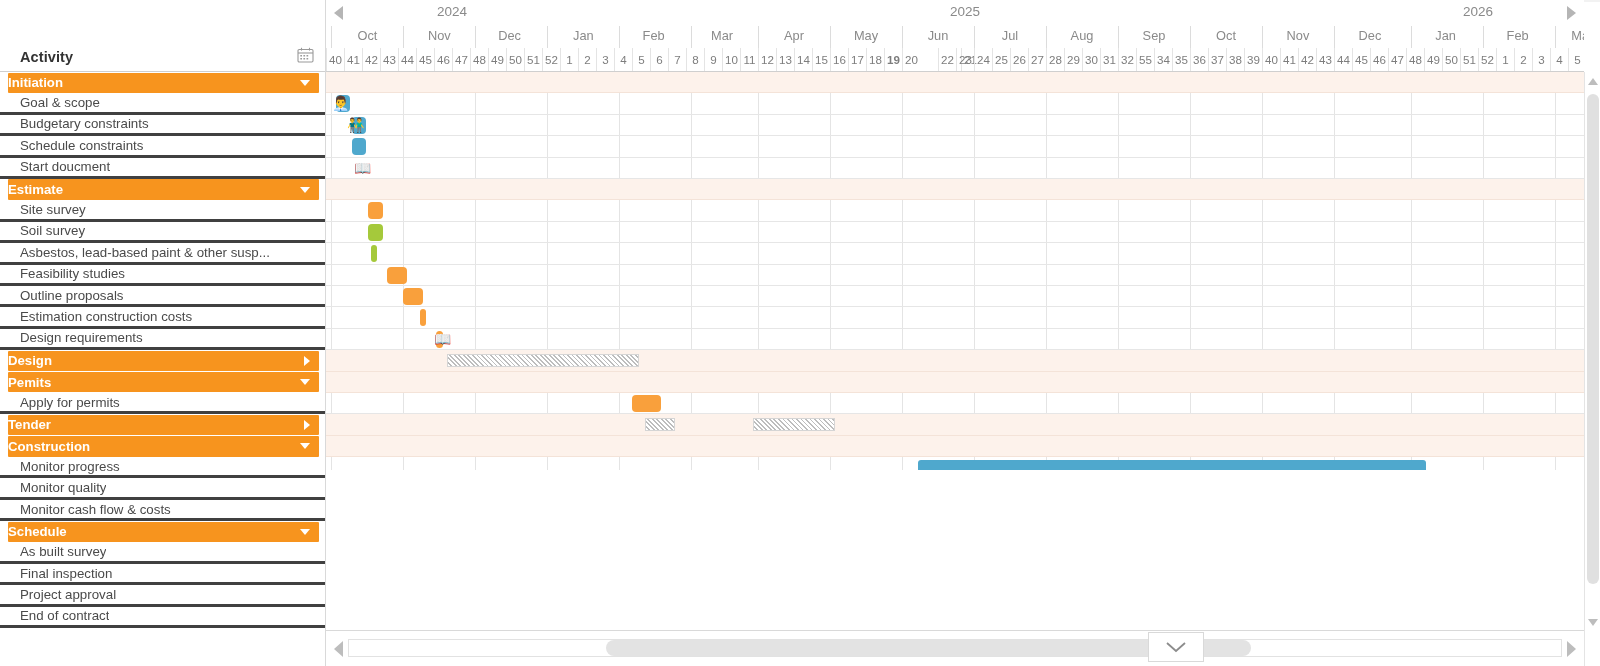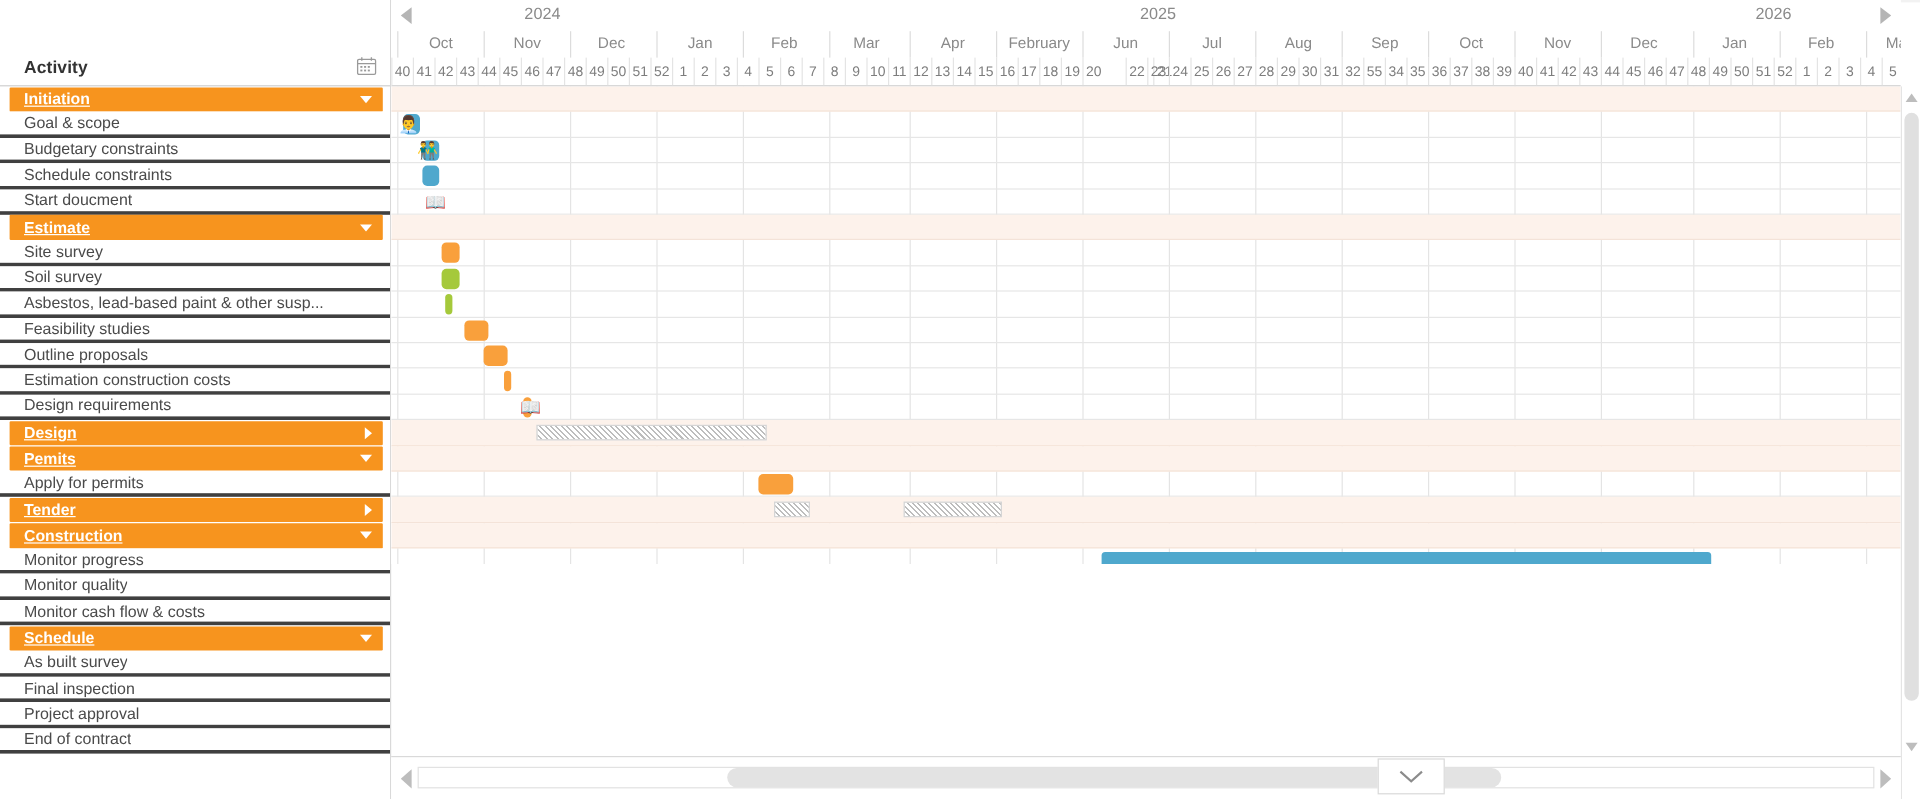--- a/index.html
+++ b/index.html
@@ -59,24 +59,22 @@
     background: transparent;
   }
   .gbar {
     position: absolute; left: 8px; top: 0.5px;
     width: 311px; height: 20.4px;
     background: #f7941e;
     display: flex; align-items: center;
     border-radius: 1px;
   }
   .gbar .lbl {
-    padding-left: 12px;
     font-size: 13.2px; font-weight: bold; color: #fff;
     white-space: nowrap;
-    text-decoration: underline;
   }
   .gbar .caret {
     position: absolute; right: 9px; top: 50%;
     transform: translateY(-50%);
     width: 0; height: 0;
   }
   .caret.down {
     border-left: 5.5px solid transparent;
     border-right: 5.5px solid transparent;
     border-top: 6.5px solid #fff;
@@ -424,21 +422,21 @@
           <div class="month-tick" style="left: 1085.4px;"></div>
           <div class="month-tick" style="left: 1157.4px;"></div>
           <div class="month-tick" style="left: 1229.4px;"></div>
           <div class="month-lbl" style="left: 41.4px;">Oct</div>
           <div class="month-lbl" style="left: 113.4px;">Nov</div>
           <div class="month-lbl" style="left: 183.6px;">Dec</div>
           <div class="month-lbl" style="left: 257.4px;">Jan</div>
           <div class="month-lbl" style="left: 327.6px;">Feb</div>
           <div class="month-lbl" style="left: 396px;">Mar</div>
           <div class="month-lbl" style="left: 468px;">Apr</div>
-          <div class="month-lbl" style="left: 540px;">February</div>
+          <div class="month-lbl" style="left: 540px;">May</div>
           <div class="month-lbl" style="left: 612px;">Jun</div>
           <div class="month-lbl" style="left: 684px;">Jul</div>
           <div class="month-lbl" style="left: 756px;">Aug</div>
           <div class="month-lbl" style="left: 828px;">Sep</div>
           <div class="month-lbl" style="left: 900px;">Oct</div>
           <div class="month-lbl" style="left: 972px;">Nov</div>
           <div class="month-lbl" style="left: 1044px;">Dec</div>
           <div class="month-lbl" style="left: 1119.6px;">Jan</div>
           <div class="month-lbl" style="left: 1191.6px;">Feb</div>
           <div class="month-lbl" style="left: 1256.4px;">Mar</div>
@@ -468,21 +466,21 @@
           <div class="week-cell" style="left: 378px; width: 18px;">9</div>
           <div class="week-cell" style="left: 396px; width: 18px;">10</div>
           <div class="week-cell" style="left: 414px; width: 18px;">11</div>
           <div class="week-cell" style="left: 432px; width: 18px;">12</div>
           <div class="week-cell" style="left: 450px; width: 18px;">13</div>
           <div class="week-cell" style="left: 468px; width: 18px;">14</div>
           <div class="week-cell" style="left: 486px; width: 18px;">15</div>
           <div class="week-cell" style="left: 504px; width: 18px;">16</div>
           <div class="week-cell" style="left: 522px; width: 18px;">17</div>
           <div class="week-cell" style="left: 540px; width: 18px;">18</div>
-          <div class="week-cell" style="left: 558px; width: 18px;">19</div>
+          <div class="week-cell" style="left: 558px; width: 18px; font-weight: bold;">19</div>
           <div class="week-cell" style="left: 576px; width: 18px;">20</div>
           <div class="week-cell" style="left: 594px; width: 18px; margin-left: 41px;">21</div>
           <div class="week-cell" style="left: 612px; width: 18px;">22</div>
           <div class="week-cell" style="left: 630px; width: 18px;">23</div>
           <div class="week-cell" style="left: 648px; width: 18px;">24</div>
           <div class="week-cell" style="left: 666px; width: 18px;">25</div>
           <div class="week-cell" style="left: 684px; width: 18px;">26</div>
           <div class="week-cell" style="left: 702px; width: 18px;">27</div>
           <div class="week-cell" style="left: 720px; width: 18px;">28</div>
           <div class="week-cell" style="left: 738px; width: 18px;">29</div>

